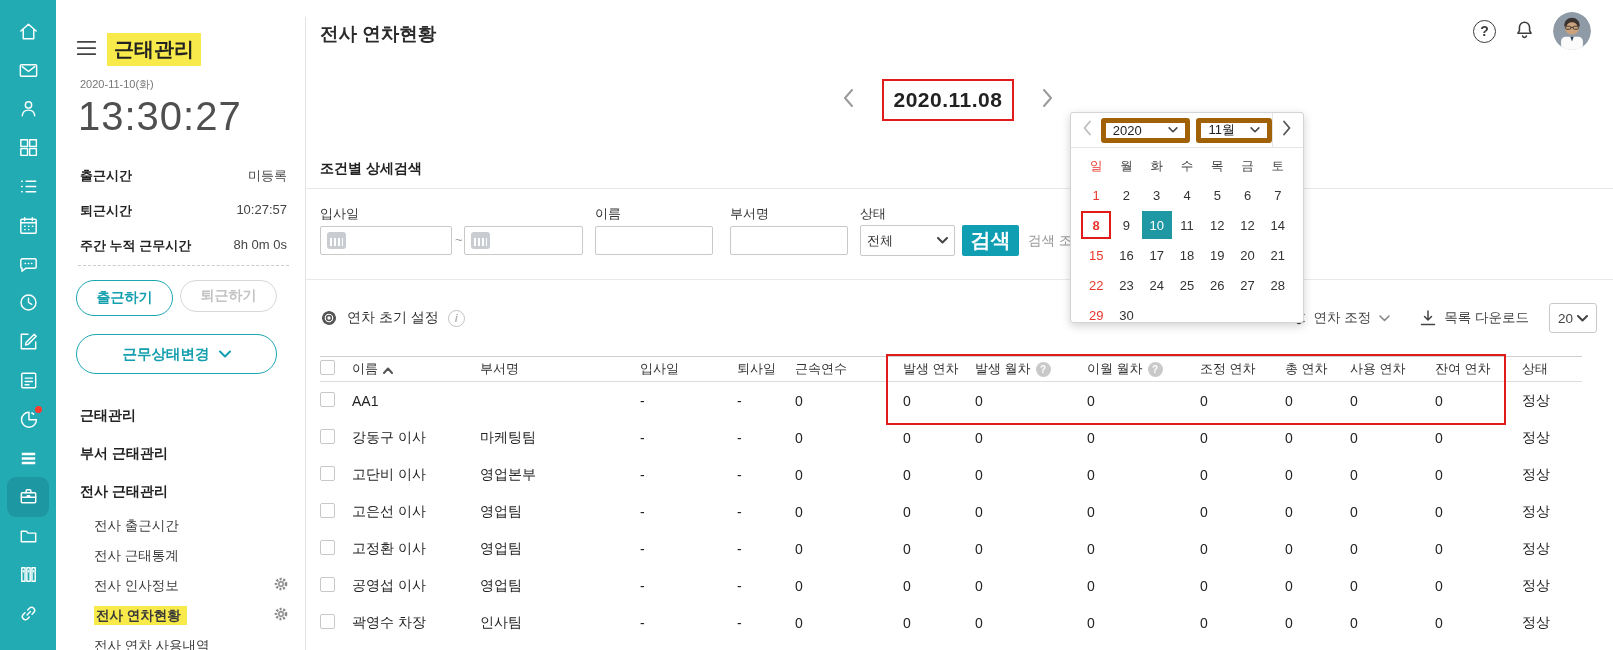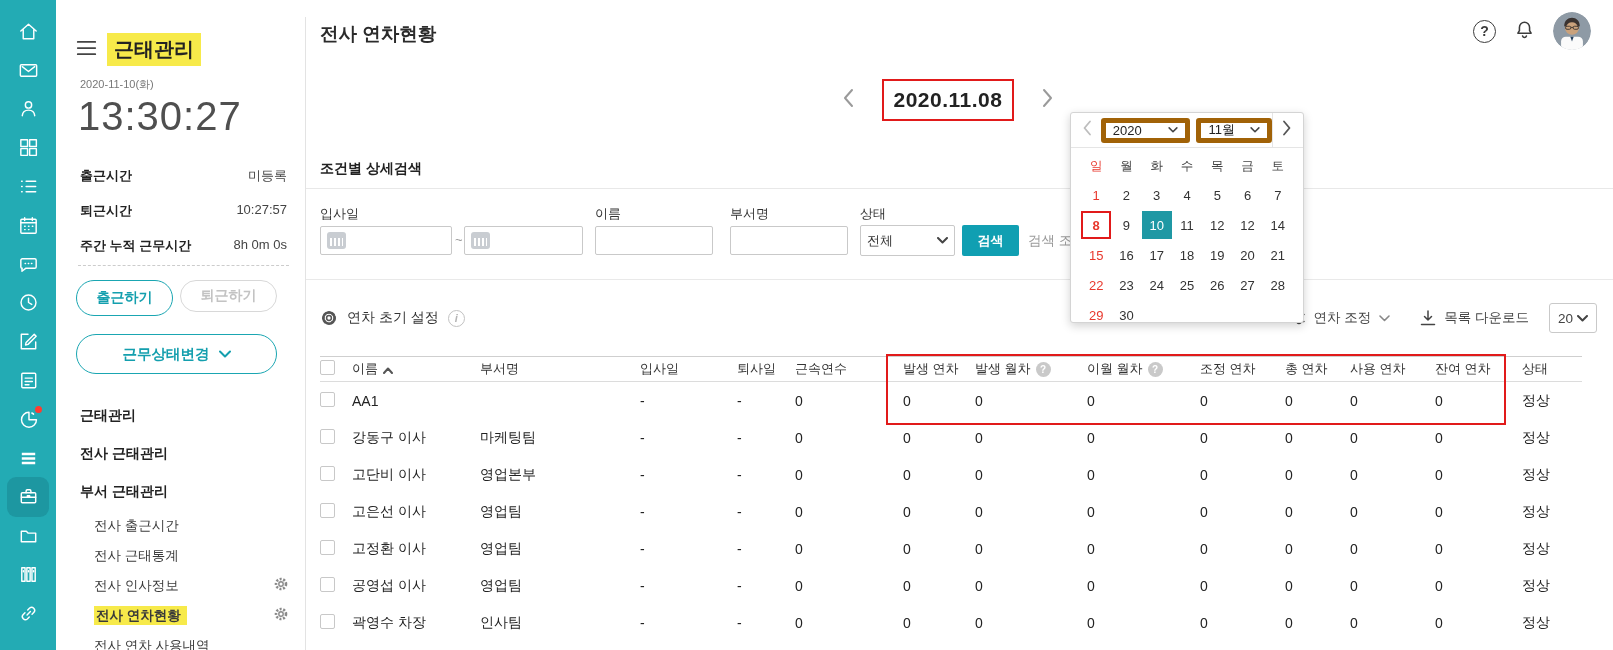--- a/index.html
+++ b/index.html
@@ -52,21 +52,21 @@
   .search-title { position:absolute; top:160px; left:14px; font-size:14px; font-weight:700; color:#222; }
   .divider1 { position:absolute; top:188px; left:0; right:0; border-top:1px solid #e8e8e8; }
   .form { position:absolute; top:205px; left:0; right:0; height:60px; font-size:13px; color:#333; }
   .fl { position:absolute; top:0; }
   .fi { position:absolute; top:21px; height:29px; border:1px solid #c9c9c9; border-radius:2px; background:#fff; display:flex; align-items:center; padding:0 6px; }
   .cal-ic { width:19px; height:17px; background:#c9cdd2; border-radius:3px; position:relative; }
   .cal-ic:before { content:""; position:absolute; left:3px; top:6px; right:3px; bottom:3px; background:repeating-linear-gradient(90deg,#fff 0 2px,#c9cdd2 2px 4px); }
   .tilde { position:absolute; top:27px; left:149px; color:#999; }
   .sel { display:flex; align-items:center; justify-content:space-between; cursor:pointer; }
   .sel svg { width:11px; height:7px; stroke:#444; stroke-width:2; fill:none; stroke-linecap:round; stroke-linejoin:round; }
-  .search-btn { position:absolute; top:20px; left:656px; width:57px; height:31px; background:#109fb2; color:#fff; font-size:13px; font-weight:700; border:none; border-radius:2px; display:flex; align-items:center; justify-content:center; cursor:pointer; }
+  .search-btn { position:absolute; top:20px; left:656px; width:57px; height:31px; background:#109fb2; color:#fff; font-size:20px; font-weight:700; border:none; border-radius:2px; display:flex; align-items:center; justify-content:center; cursor:pointer; }
   .partial { position:absolute; top:27px; left:722px; color:#9a9a9a; font-size:13.5px; white-space:nowrap; }
   .divider2 { position:absolute; top:279px; left:0; right:0; border-top:1px solid #e9e9e9; }
 
   .toolbar { position:absolute; top:300px; left:14px; right:16px; height:36px; display:flex; align-items:center; font-size:14px; color:#333; }
   .toolbar svg { fill:none; stroke-linecap:round; stroke-linejoin:round; }
   .tb-left { display:flex; align-items:center; gap:9px; cursor:pointer; }
   .info-circle { width:17px; height:17px; border:1.3px solid #c2c2c2; border-radius:50%; color:#b5b5b5; font-size:11px; display:flex; align-items:center; justify-content:center; font-style:italic; font-weight:700; }
   .tb-right { margin-left:auto; display:flex; align-items:center; gap:8px; font-size:13.5px; color:#444; }
   .pagesel { width:48px; height:30px; border:1px solid #c9c9c9; border-radius:3px; margin-left:12px; padding:0 8px; }
 
@@ -236,22 +236,22 @@
   <div class="pill btn-in">출근하기</div>
   <div class="pill btn-out">퇴근하기</div>
   <div class="pill btn-status">
     <span>근무상태변경</span>
     <svg viewBox="0 0 12 8">
         <path d="m1 1.5 5 5 5-5"></path>
       </svg>
   </div>
   <div class="sp-menu">
     <div class="m-top">근태관리</div>
+    <div class="m-top">부서 근태관리</div>
     <div class="m-top">전사 근태관리</div>
-    <div class="m-top">부서 근태관리</div>
     <div class="m-sub">전사 출근시간</div>
     <div class="m-sub">전사 근태통계</div>
     <div class="m-sub"><span>전사 인사정보</span><svg class="gear" viewBox="0 0 16 16">
           <circle cx="8" cy="8" r="5" stroke-width="2.6" stroke-dasharray="2 1.6"></circle>
           <circle cx="8" cy="8" r="2.2" stroke-width="1.4"></circle>
         </svg></div>
     <div class="m-sub"><span class="hl">전사 연차현황</span><svg class="gear" viewBox="0 0 16 16">
           <circle cx="8" cy="8" r="5" stroke-width="2.6" stroke-dasharray="2 1.6"></circle>
           <circle cx="8" cy="8" r="2.2" stroke-width="1.4"></circle>
         </svg></div>

